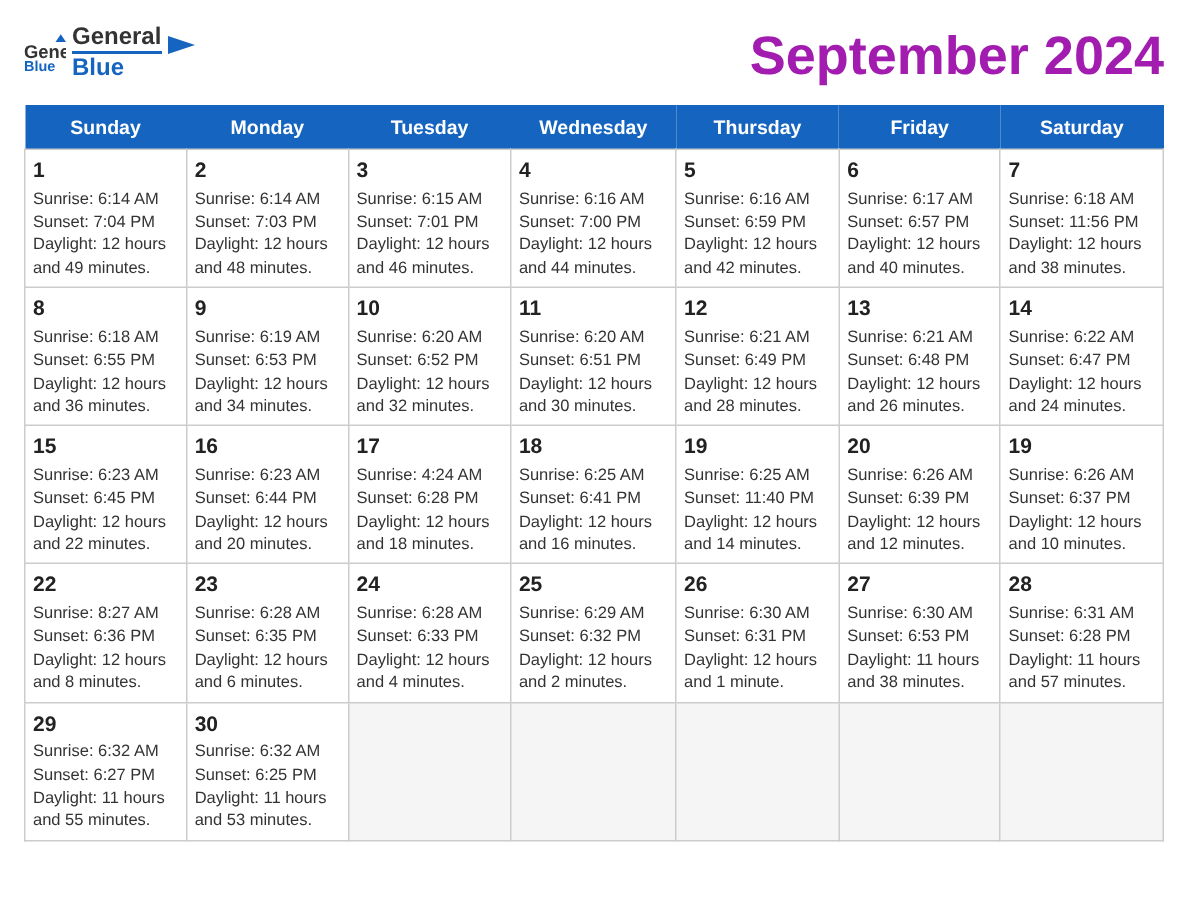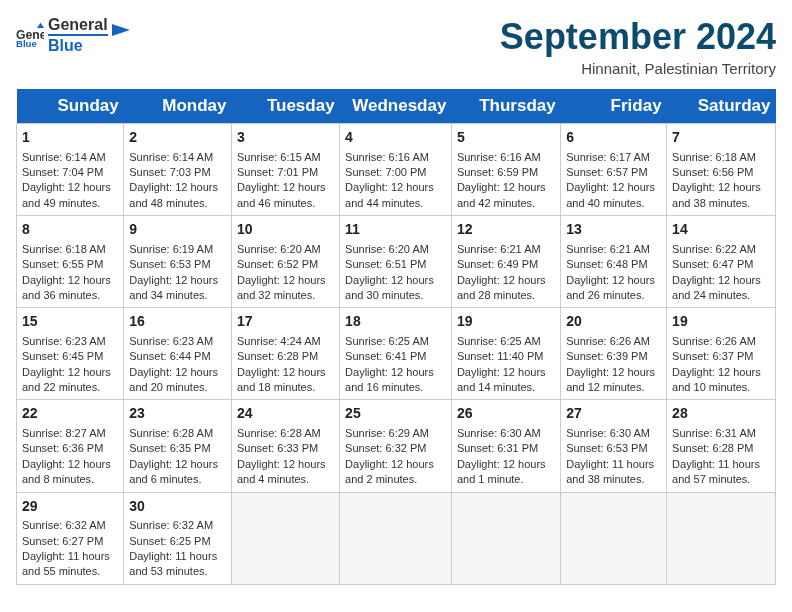--- a/index.html
+++ b/index.html
@@ -24,38 +24,38 @@
     .logo-icon {
       width: 28px;
       height: 28px;
     }
     .title-area {
       text-align: right;
     }
     .month-title {
       font-size: 36px;
       font-weight: bold;
-      color: #0c4a6e;
+      color: #a21caf;
     }
     .location-title {
       font-size: 15px;
       color: #444;
       margin-top: 2px;
     }
     table {
       width: 100%;
       border-collapse: collapse;
       font-size: 11px;
     }
     th {
       background-color: #1565C0;
       color: #fff;
       padding: 7px 5px;
-      text-align: right;
-      font-size: 17px;
+      text-align: center;
+      font-size: 13px;
       font-weight: bold;
     }
     td {
       border: 1px solid #ccc;
       vertical-align: top;
       padding: 4px 5px;
       width: 113px;
       height: 85px;
       color: #333;
       line-height: 1.4;
@@ -90,21 +90,20 @@
     <div style="line-height:1.1;">
       <div style="font-size:16px; font-weight:bold; color:#333;">General</div>
       <div style="font-size:16px; font-weight:bold; color:#1565C0; border-top:2px solid #1565C0; padding-top:1px;">Blue</div>
     </div>
     <svg width="18" height="22" viewBox="0 0 18 22">
       <polygon points="0,0 18,6 0,12" fill="#1565C0"></polygon>
     </svg>
   </div>
   <div class="title-area">
     <div class="month-title">September 2024</div>
-    <div class="location-title">Hinnanit, Palestinian Territory</div>
   </div>
 </div>
 
 <table>
   <thead>
     <tr>
       <th>Sunday</th>
       <th>Monday</th>
       <th>Tuesday</th>
       <th>Wednesday</th>
@@ -147,21 +146,21 @@
       </td>
         <td>
         <span class="day-num">6</span>
         <span>Sunrise: 6:17 AM</span><br>
         <span>Sunset: 6:57 PM</span><br>
         <span>Daylight: 12 hours and 40 minutes.</span>
       </td>
         <td>
         <span class="day-num">7</span>
         <span>Sunrise: 6:18 AM</span><br>
-        <span>Sunset: 6:56 PM</span><br>
+        <span>Sunset: 11:56 PM</span><br>
         <span>Daylight: 12 hours and 38 minutes.</span>
       </td>
       </tr>
       <tr>
         <td>
         <span class="day-num">8</span>
         <span>Sunrise: 6:18 AM</span><br>
         <span>Sunset: 6:55 PM</span><br>
         <span>Daylight: 12 hours and 36 minutes.</span>
       </td>

